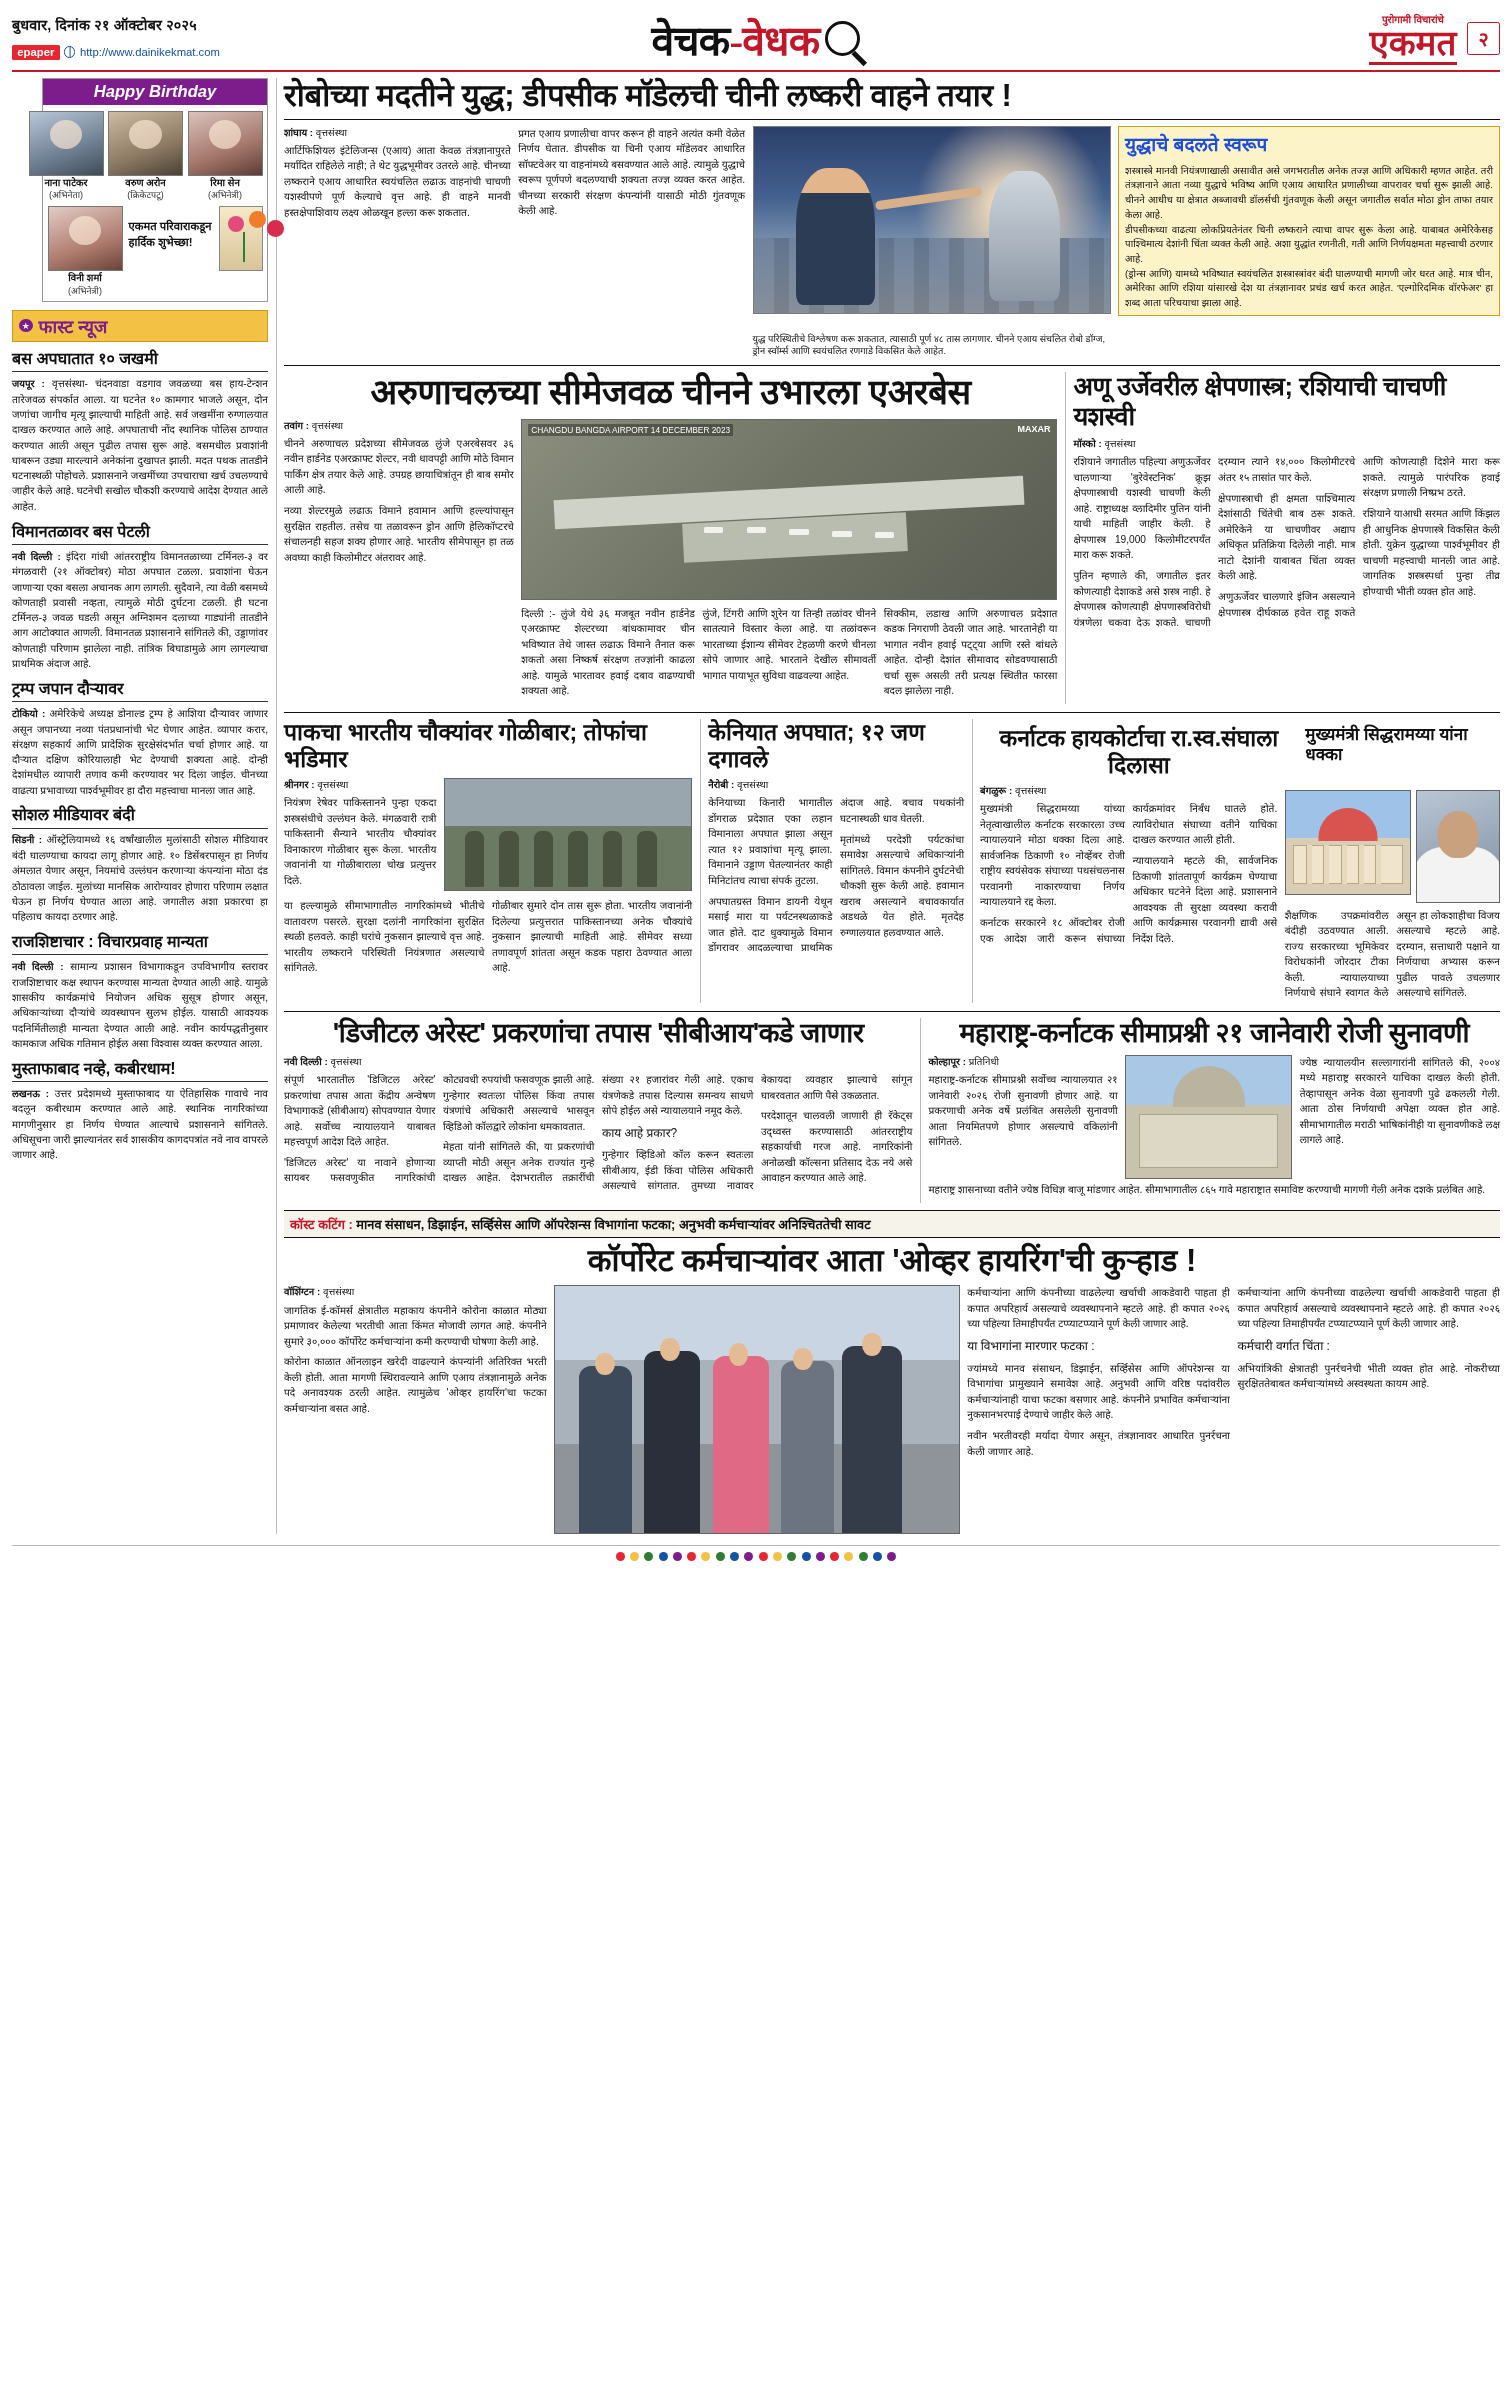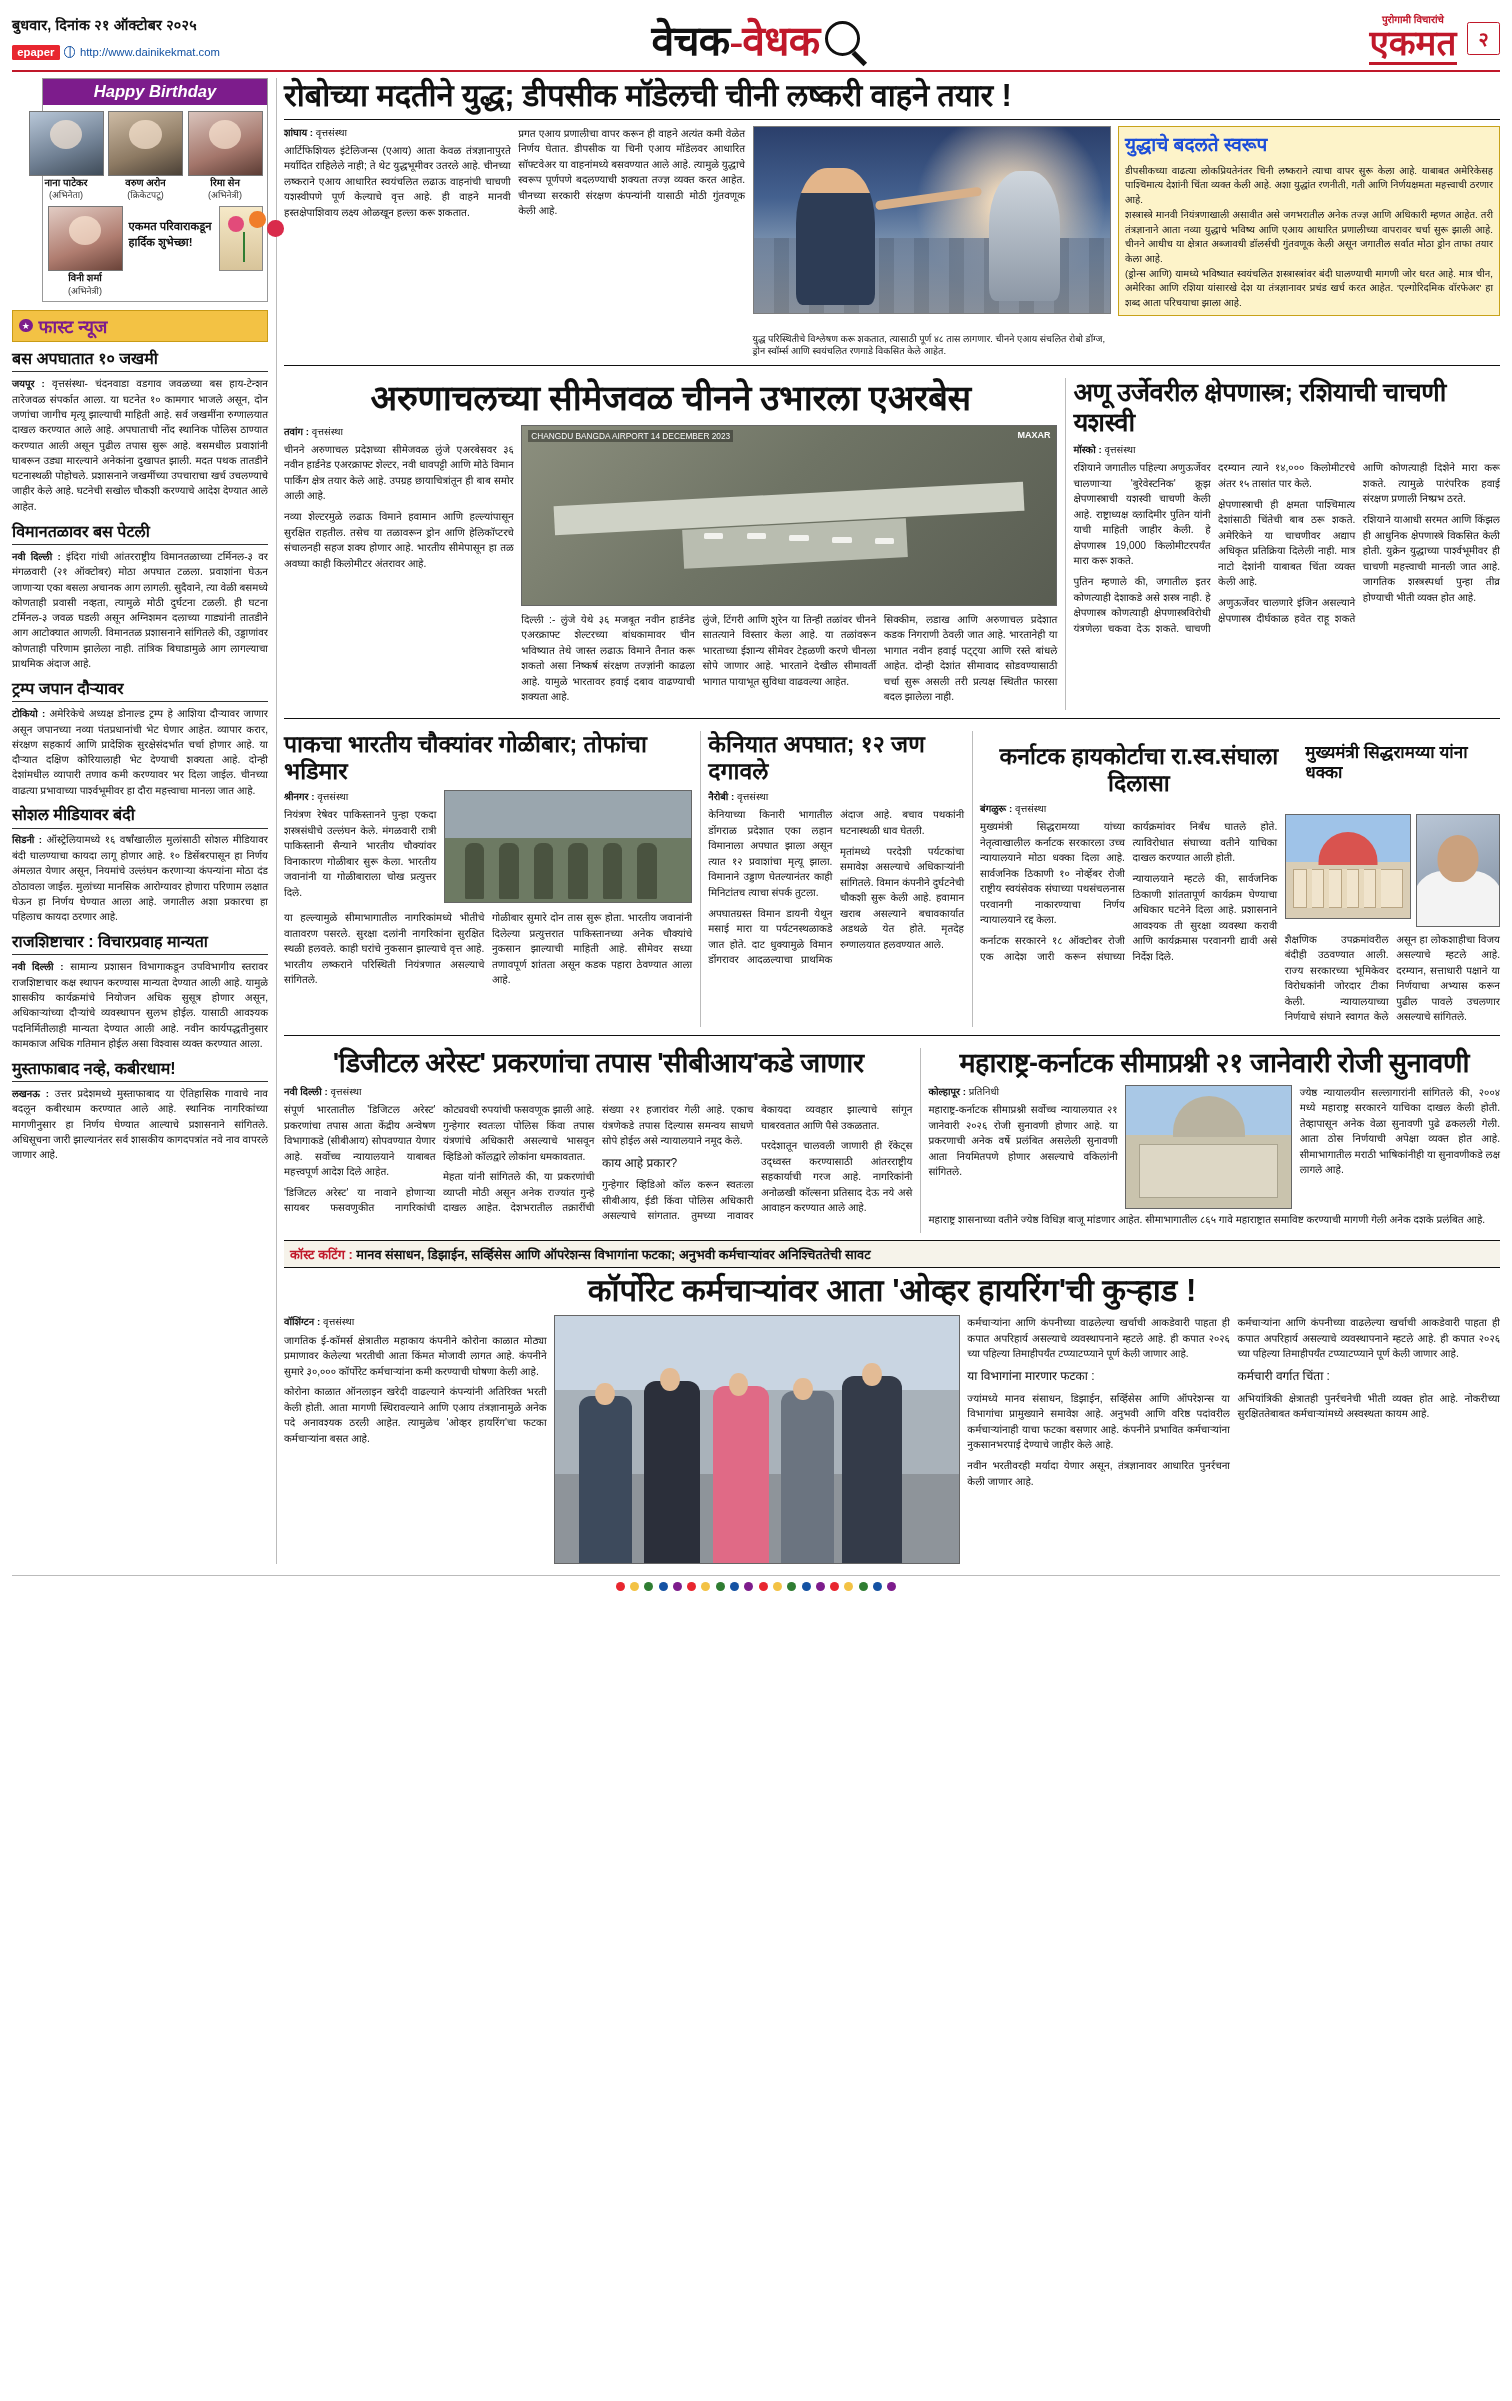--- a/index.html
+++ b/index.html
@@ -115,21 +115,21 @@
     font-size:16px;font-weight:bold;line-height:1.2;border-bottom:0.8px solid #333;padding-bottom:3px;margin-bottom:3.8px;
   }
   .lead-city { font-size:9.8px; font-weight:bold; }
   .lead-body { font-size:10.2px; line-height:1.5; text-align:justify; }
 
   
   .headline-1 {
     font-size:31px;font-weight:bold;line-height:1.18;letter-spacing:-0.2px;
     border-bottom:1.5px solid #111; padding-bottom:4.5px;
   }
-  .story-flex { display:flex; gap:7.5px; margin-top:12px; }
+  .story-flex { display:flex; gap:7.5px; margin-top:6px; }
   .col { font-size:10.2px; line-height:1.52; text-align:justify; }
   .byline { font-size:9.8px; font-weight:bold; margin-bottom:2.3px; }
   .byline .agency{font-weight:normal;}
   .caption { font-size:9.4px; line-height:1.35; margin-top:19px; }
 
   .robo-img {
     width:100%; height:188px;
     background:
       radial-gradient(circle at 72% 42%, #f0d9bb 0 6%, rgba(240,217,187,0) 34%),
       linear-gradient(180deg,#2b3f6b 0%, #44618f 38%, #8aa0b8 70%, #d6c3a6 100%);
@@ -372,22 +372,22 @@
               <span class="bldg"></span>
                 <span class="figL"></span>
                 <span class="figR"></span>
                 <span class="arm"></span>
             </div>
             <div class="caption">युद्ध परिस्थितीचे विश्लेषण करू शकतात, त्यासाठी पूर्ण ४८ तास लागणार. चीनने एआय संचलित रोबो डॉग्ज, ड्रोन स्वॉर्म्स आणि स्वयंचलित रणगाडे विकसित केले आहेत.</div>
           </div>
           <div class="col" style="width:32%">
             <div class="box-yellow">
               <h4>युद्धाचे बदलते स्वरूप</h4>
+              <p>शस्त्रास्त्रे मानवी नियंत्रणाखाली असावीत असे जगभरातील अनेक तज्ज्ञ आणि अधिकारी म्हणत आहेत. तरी तंत्रज्ञानाने आता नव्या युद्धाचे भविष्य आणि एआय आधारित प्रणालीच्या वापरावर चर्चा सुरू झाली आहे. चीनने आधीच या क्षेत्रात अब्जावधी डॉलर्सची गुंतवणूक केली असून जगातील सर्वात मोठा ड्रोन ताफा तयार केला आहे.</p>
               <p>डीपसीकच्या वाढत्या लोकप्रियतेनंतर चिनी लष्कराने त्याचा वापर सुरू केला आहे. याबाबत अमेरिकेसह पाश्चिमात्य देशांनी चिंता व्यक्त केली आहे. अशा युद्धांत रणनीती, गती आणि निर्णयक्षमता महत्त्वाची ठरणार आहे.</p>
-              <p>शस्त्रास्त्रे मानवी नियंत्रणाखाली असावीत असे जगभरातील अनेक तज्ज्ञ आणि अधिकारी म्हणत आहेत. तरी तंत्रज्ञानाने आता नव्या युद्धाचे भविष्य आणि एआय आधारित प्रणालीच्या वापरावर चर्चा सुरू झाली आहे. चीनने आधीच या क्षेत्रात अब्जावधी डॉलर्सची गुंतवणूक केली असून जगातील सर्वात मोठा ड्रोन ताफा तयार केला आहे.</p>
               <p>(ड्रोन्स आणि) यामध्ये भविष्यात स्वयंचलित शस्त्रास्त्रांवर बंदी घालण्याची मागणी जोर धरत आहे. मात्र चीन, अमेरिका आणि रशिया यांसारखे देश या तंत्रज्ञानावर प्रचंड खर्च करत आहेत. 'एल्गोरिदमिक वॉरफेअर' हा शब्द आता परिचयाचा झाला आहे.</p>
             </div>
           </div>
         </div>
       </div>
 
       <div class="rule-top"></div>
 
       <div class="story-flex">
         <div style="width:64%">

